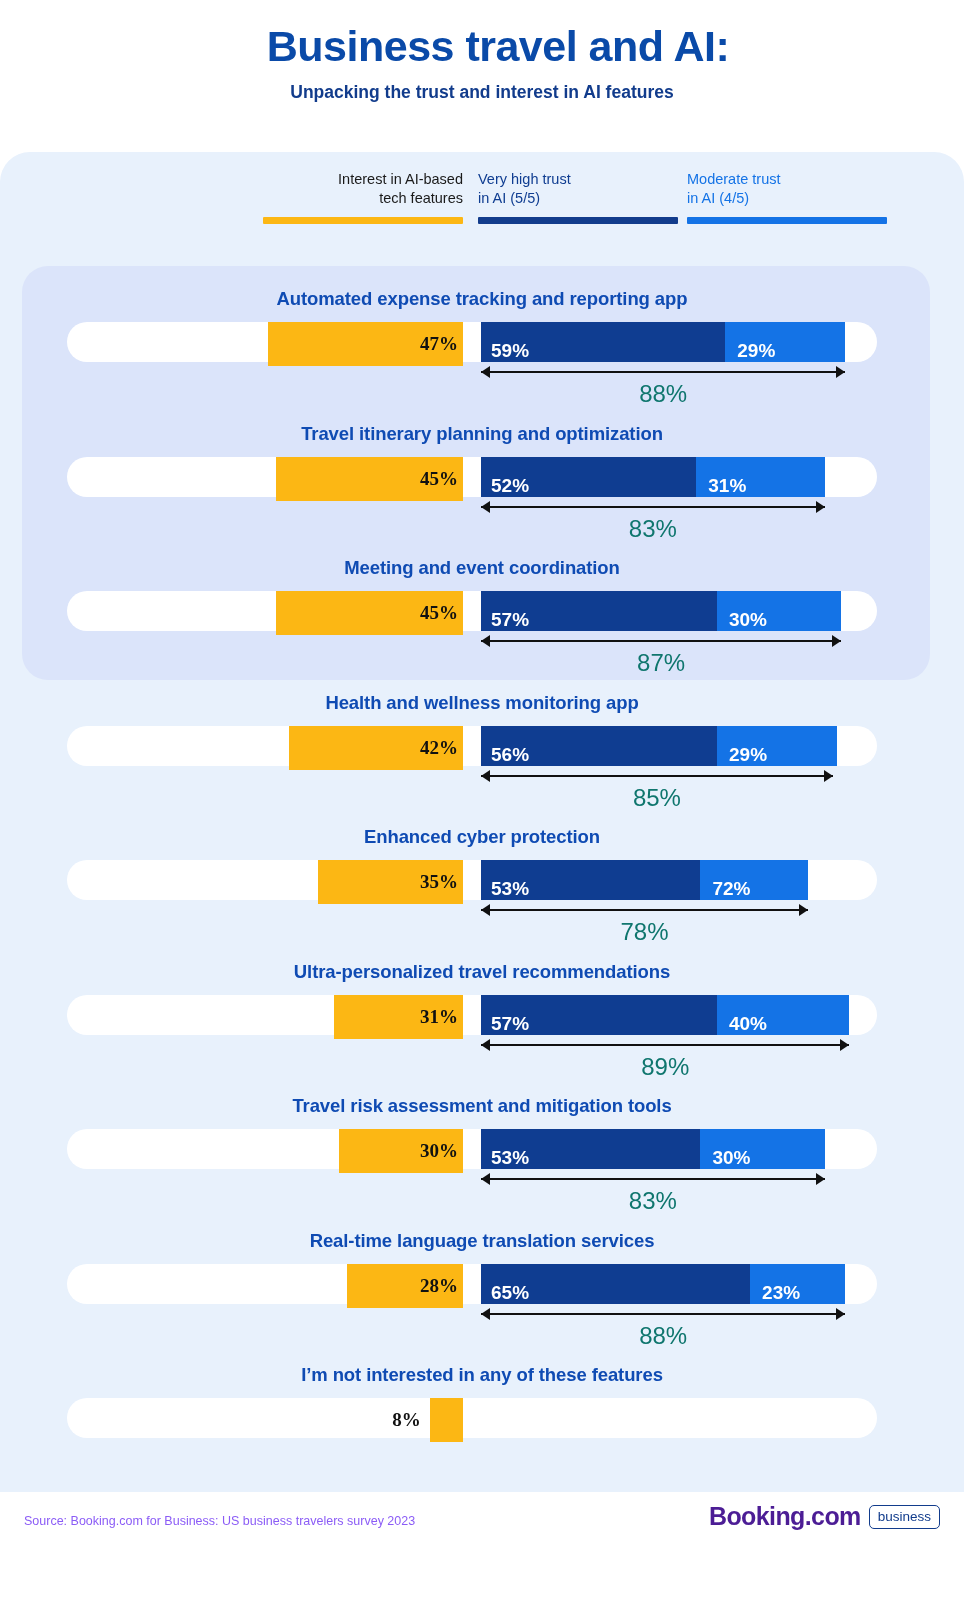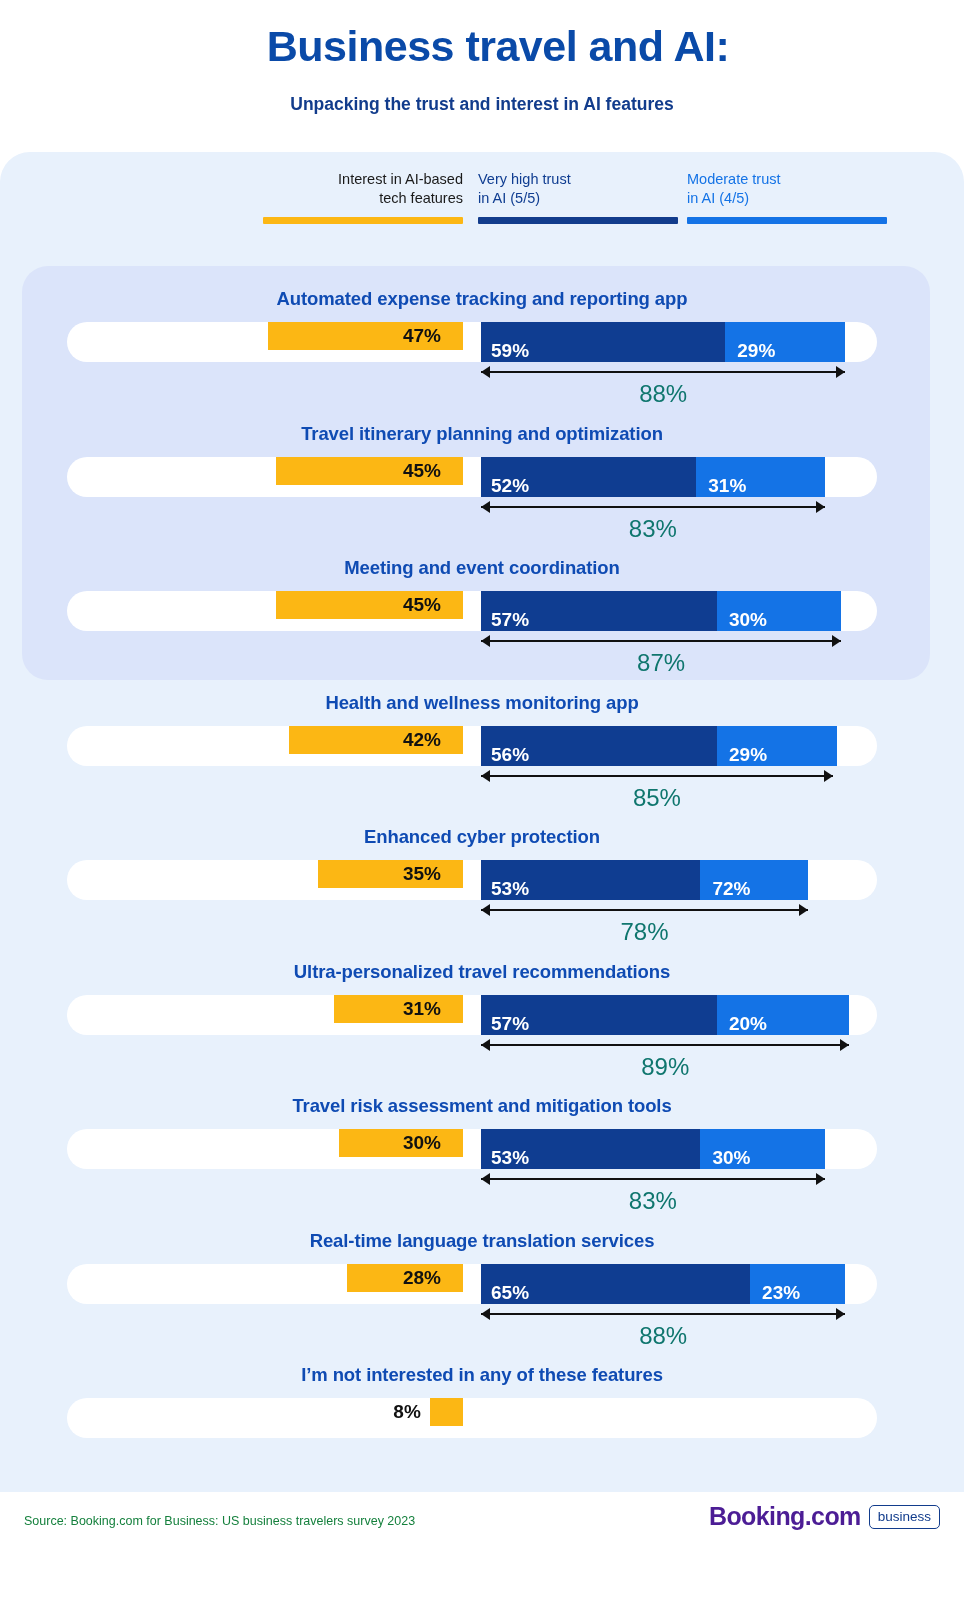--- a/index.html
+++ b/index.html
@@ -23,21 +23,21 @@
     font-weight: bold;
     color: #0a4aa8;
     letter-spacing: -0.5px;
     line-height: 1.12;
     margin-left: 32px;
   }
   .subtitle {
     font-size: 17.5px;
     font-weight: bold;
     color: #123c8c;
-    margin-top: 24px;
+    margin-top: 12px;
   }
 
   
   .panel {
     position: absolute;
     left: 0;
     top: 152px;
     width: 964px;
     height: 1340px;
     background: #e8f1fc;
@@ -118,26 +118,27 @@
     width: 810px;
     height: 40px;
     background: #ffffff;
     border-radius: 20px;
   }
 
   
   .interest-bar {
     position: absolute;
     top: 0;
-    height: 28px;
+    height: 44px;
     background: #fcb714;
     display: flex;
     align-items: center;
     justify-content: flex-end;
-    padding-right: 22px;
+    padding-right: 5px;
+    font-family: Liberation Serif, serif;
   }
   .interest-val {
     font-size: 19px;
     font-weight: bold;
     color: #111111;
   }
   .interest-val.outside {
     position: absolute;
     right: 100%;
     padding-right: 9px;
@@ -204,21 +205,21 @@
     position: absolute;
     left: 0; top: 1492px;
     width: 964px;
     height: 108px;
     background: #ffffff;
   }
   .source {
     position: absolute;
     left: 24px; top: 22px;
     font-size: 12.5px;
-    color: #15803d;
+    color: #8b5cf6;
   }
   .brand {
     position: absolute;
     right: 24px; top: 10px;
     display: flex;
     align-items: center;
     gap: 8px;
   }
   .brand-name {
     font-size: 25px;
@@ -391,21 +392,21 @@
         <div class="bar-area">
           <div class="track"></div>
           <div class="interest-bar" style="width: 128.65px; left: 334.35px;">
             <span class="interest-val">31%</span>
           </div>
           <div class="trust-group">
             <div class="seg seg-very" style="width: 235.98px;">
               <span class="seg-val">57%</span>
             </div>
             <div class="seg seg-mod" style="width: 132.48px;">
-              <span class="seg-val">20%</span>
+              <span class="seg-val">40%</span>
             </div>
           </div>
           <div class="total-wrap" style="width: 368.46px;">
             <div class="total-line" style="width: 100%;"></div>
             <div class="arrow-l"></div>
             <div class="arrow-r"></div>
             <div class="total-val">89%</div>
           </div>
         </div>
       </div>

